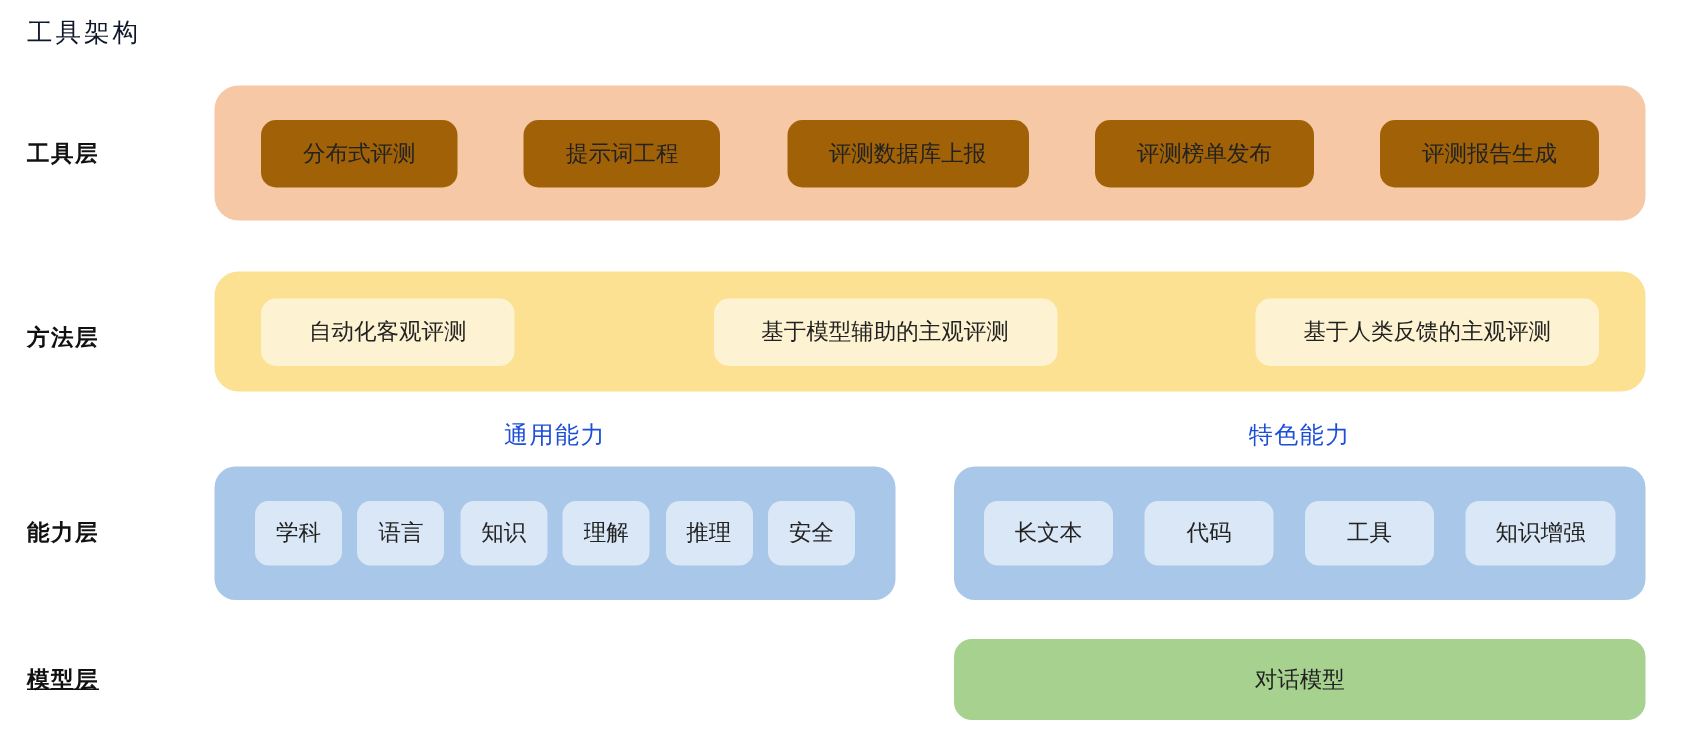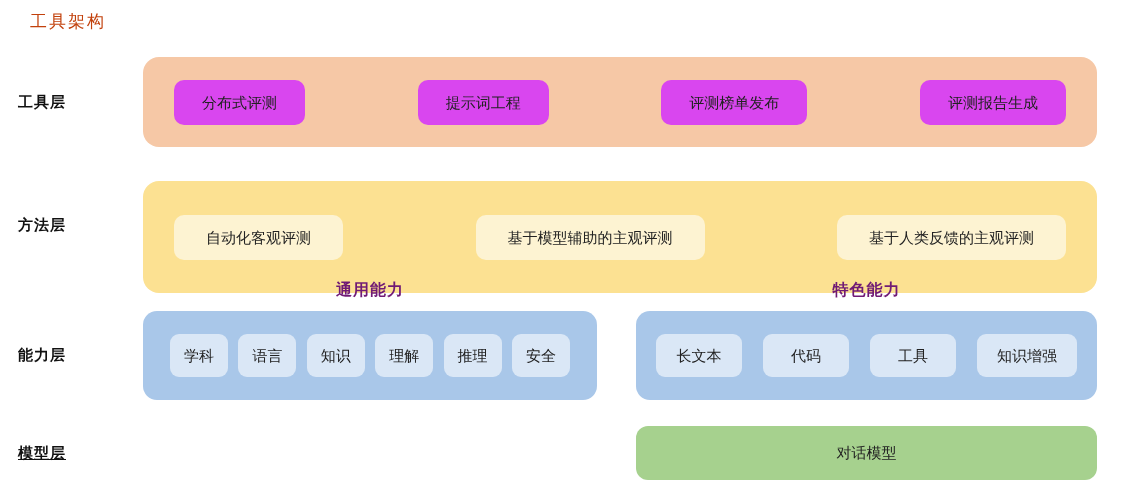--- a/index.html
+++ b/index.html
@@ -2,48 +2,47 @@
 <html><head>
 <meta charset="utf-8">
 <style>
   html,body{margin:0;padding:0;background:#ffffff;}
   .canvas{
     position:relative;width:1126px;height:498px;background:#ffffff;
     font-family:"Liberation Sans","DejaVu Sans",sans-serif;color:#222;
     overflow:hidden;
   }
   .title{
-    position:absolute;left:18px;top:10px;font-size:17px;color:#c2410c;
+    position:absolute;left:18px;top:10px;font-size:17px;color:#0f172a;
     letter-spacing:2px;
-    margin-left:12px;
   }
   .row-label{
     position:absolute;left:18px;width:112px;display:flex;align-items:center;
     font-weight:bold;font-size:15px;color:#111;letter-spacing:1px;
   }
   .band{
     position:absolute;display:flex;align-items:center;box-sizing:border-box;
   }
   .tool-band{
     left:143px;top:57px;width:954px;height:90px;background:#F6C8A6;
     border-radius:16px;justify-content:space-between;padding:0 31px;
   }
   .method-band{
-    left:143px;top:181px;width:954px;height:112px;background:#FCE192;
+    left:143px;top:181px;width:954px;height:80px;background:#FCE192;
     border-radius:16px;justify-content:space-between;padding:4px 31px;gap:35px;
   }
   .chip{
     border-radius:10px;font-size:15px;line-height:19px;padding:13px 28px;
     white-space:nowrap;color:#222;
   }
-  .chip-orange{background:#d946ef;}
+  .chip-orange{background:#a16207;}
   .chip-yellow{background:#FDF3D2;padding:13px 32px;}
   .cap-header{
     position:absolute;top:280px;height:22px;text-align:center;
-    font-weight:bold;font-size:16px;color:#701a75;letter-spacing:1px;
+    font-weight:normal;font-size:16px;color:#1d4ed8;letter-spacing:1px;
   }
   .cap-header-left{left:143px;width:454px;}
   .cap-header-right{left:636px;width:461px;}
   .blue-band{
     top:311px;height:89px;background:#A9C7E9;border-radius:14px;
     justify-content:space-between;
   }
   .blue-left{left:143px;width:454px;padding:0 27px;}
   .blue-right{left:636px;width:461px;padding:0 20px;}
   .cell{
@@ -66,20 +65,21 @@
   <div class="title">工具架构</div>
 
   <div class="row-label" style="top:57px;height:90px;text-align:right;">工具层</div>
   <div class="row-label" style="top:181px;height:88px;">方法层</div>
   <div class="row-label" style="top:311px;height:89px;">能力层</div>
   <div class="row-label" style="top:426px;height:54px;text-decoration:underline;">模型层</div>
 
   <div class="band tool-band">
     <div class="chip chip-orange">分布式评测</div>
     <div class="chip chip-orange">提示词工程</div>
+    <div class="chip chip-orange">评测数据库上报</div>
     <div class="chip chip-orange">评测榜单发布</div>
     <div class="chip chip-orange">评测报告生成</div>
   </div>
 
   <div class="band method-band">
     <div class="chip chip-yellow">自动化客观评测</div>
     <div class="chip chip-yellow">基于模型辅助的主观评测</div>
     <div class="chip chip-yellow">基于人类反馈的主观评测</div>
   </div>
 

